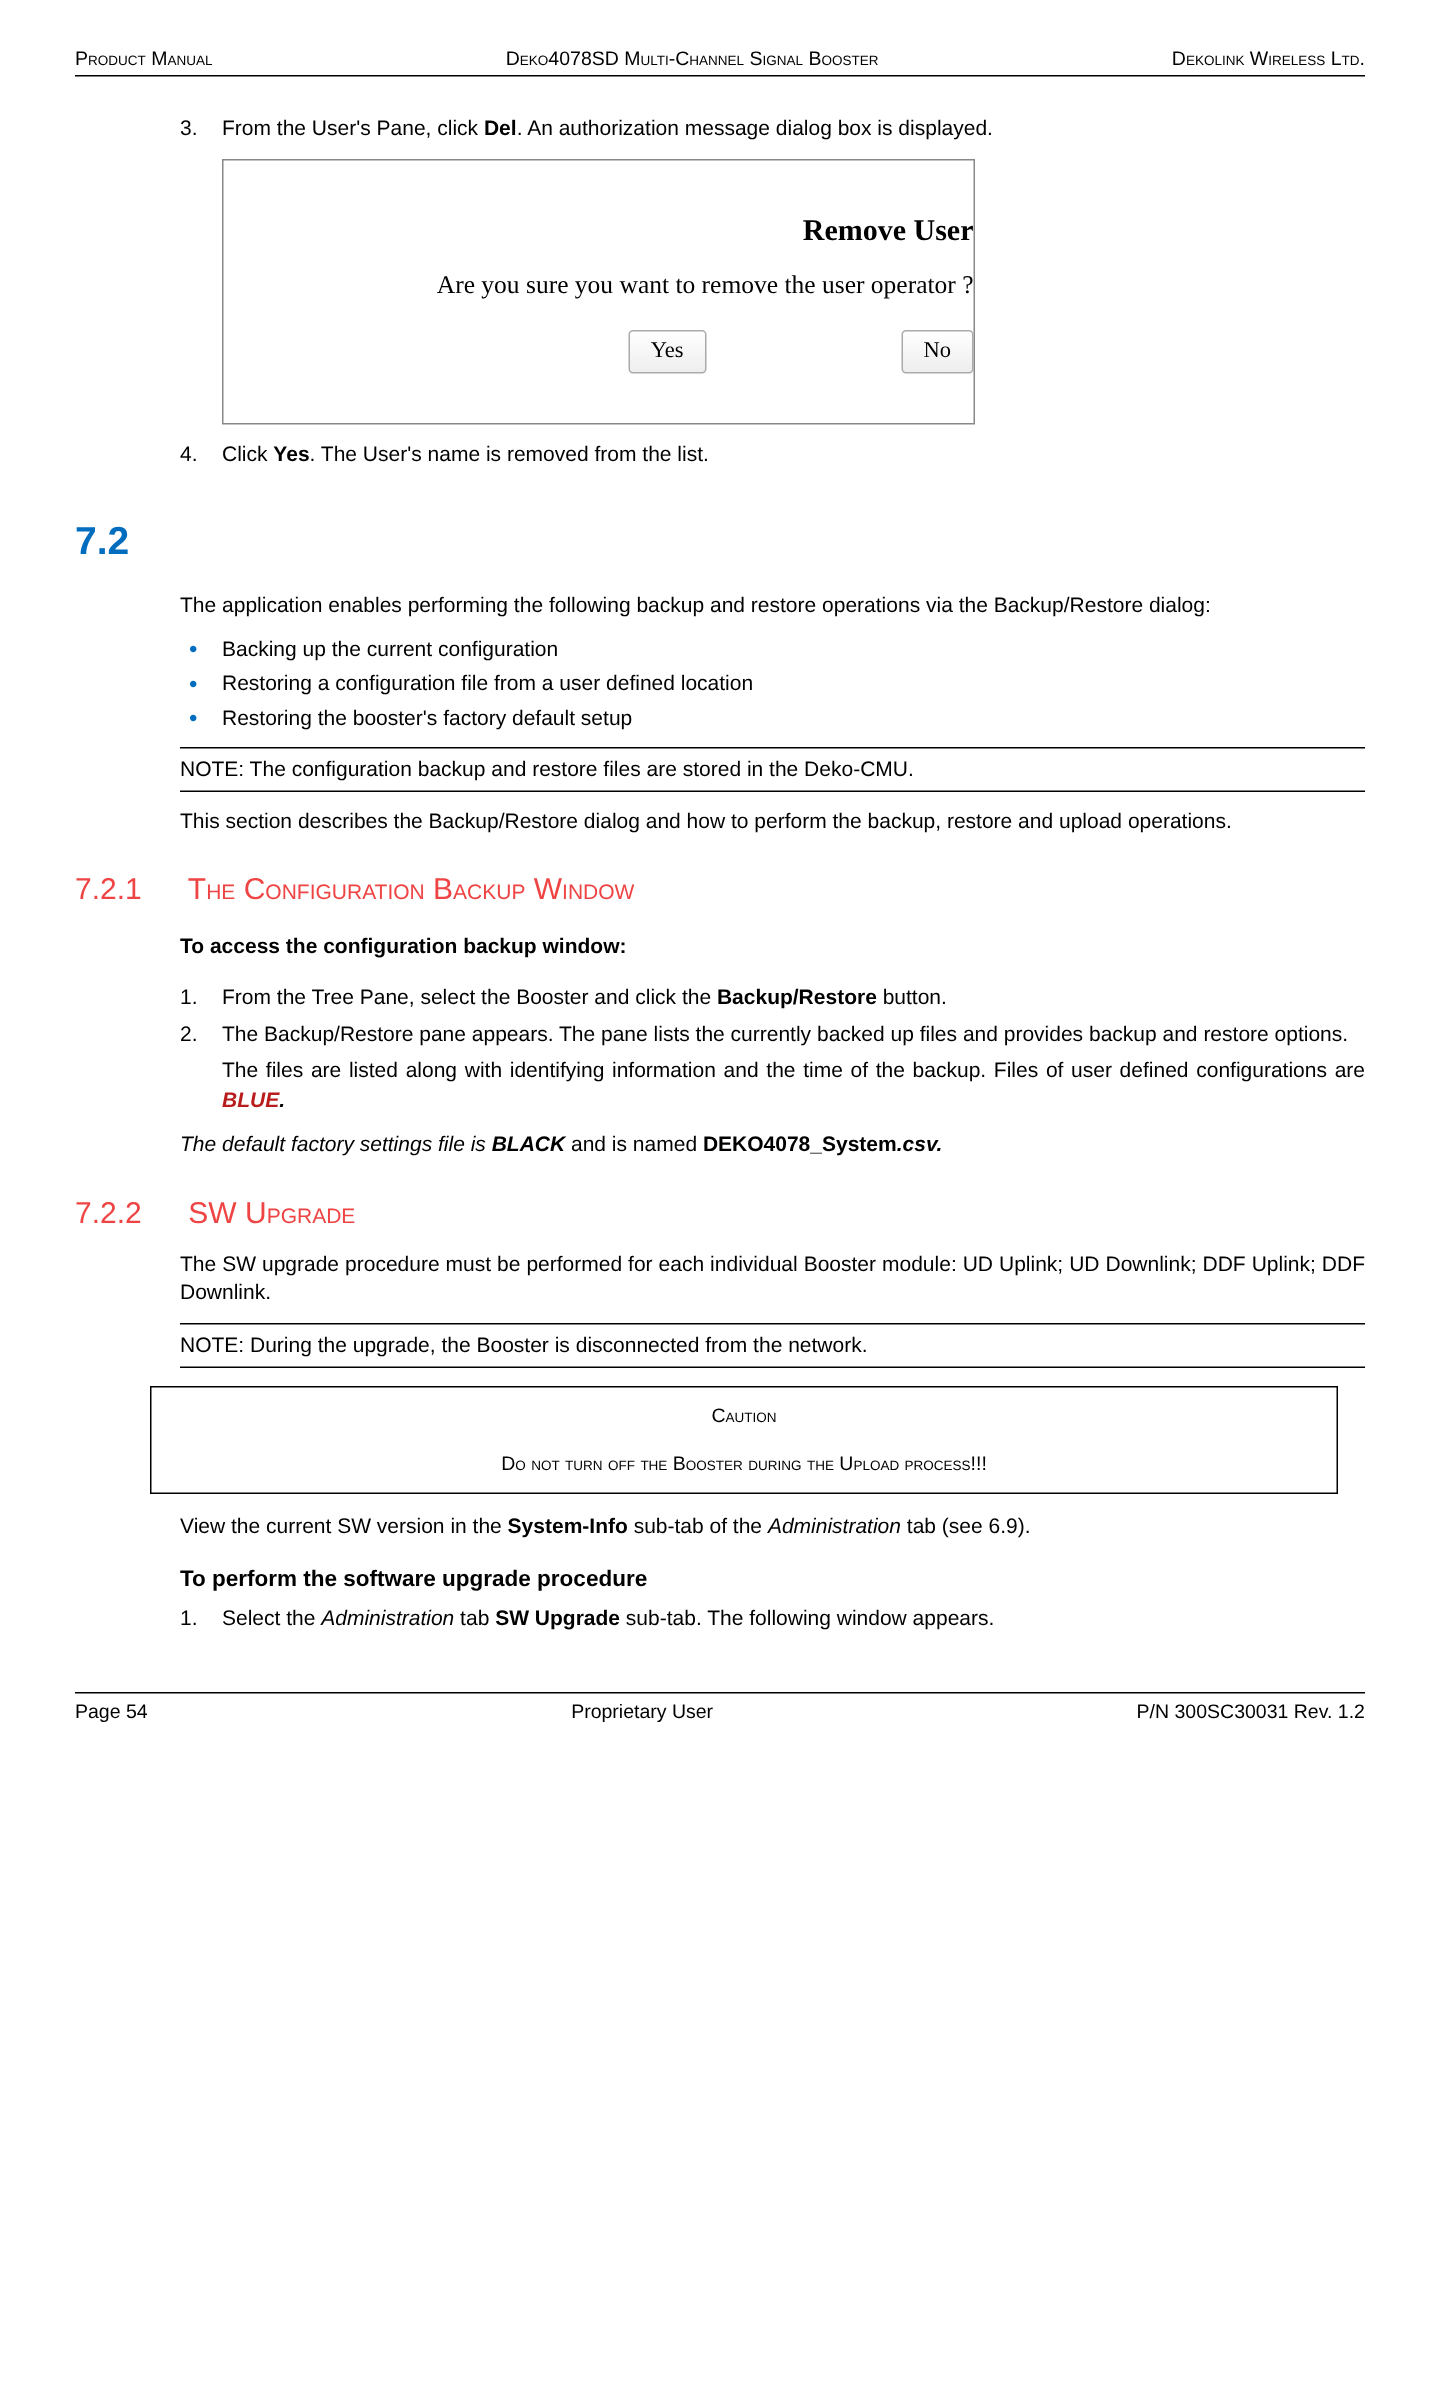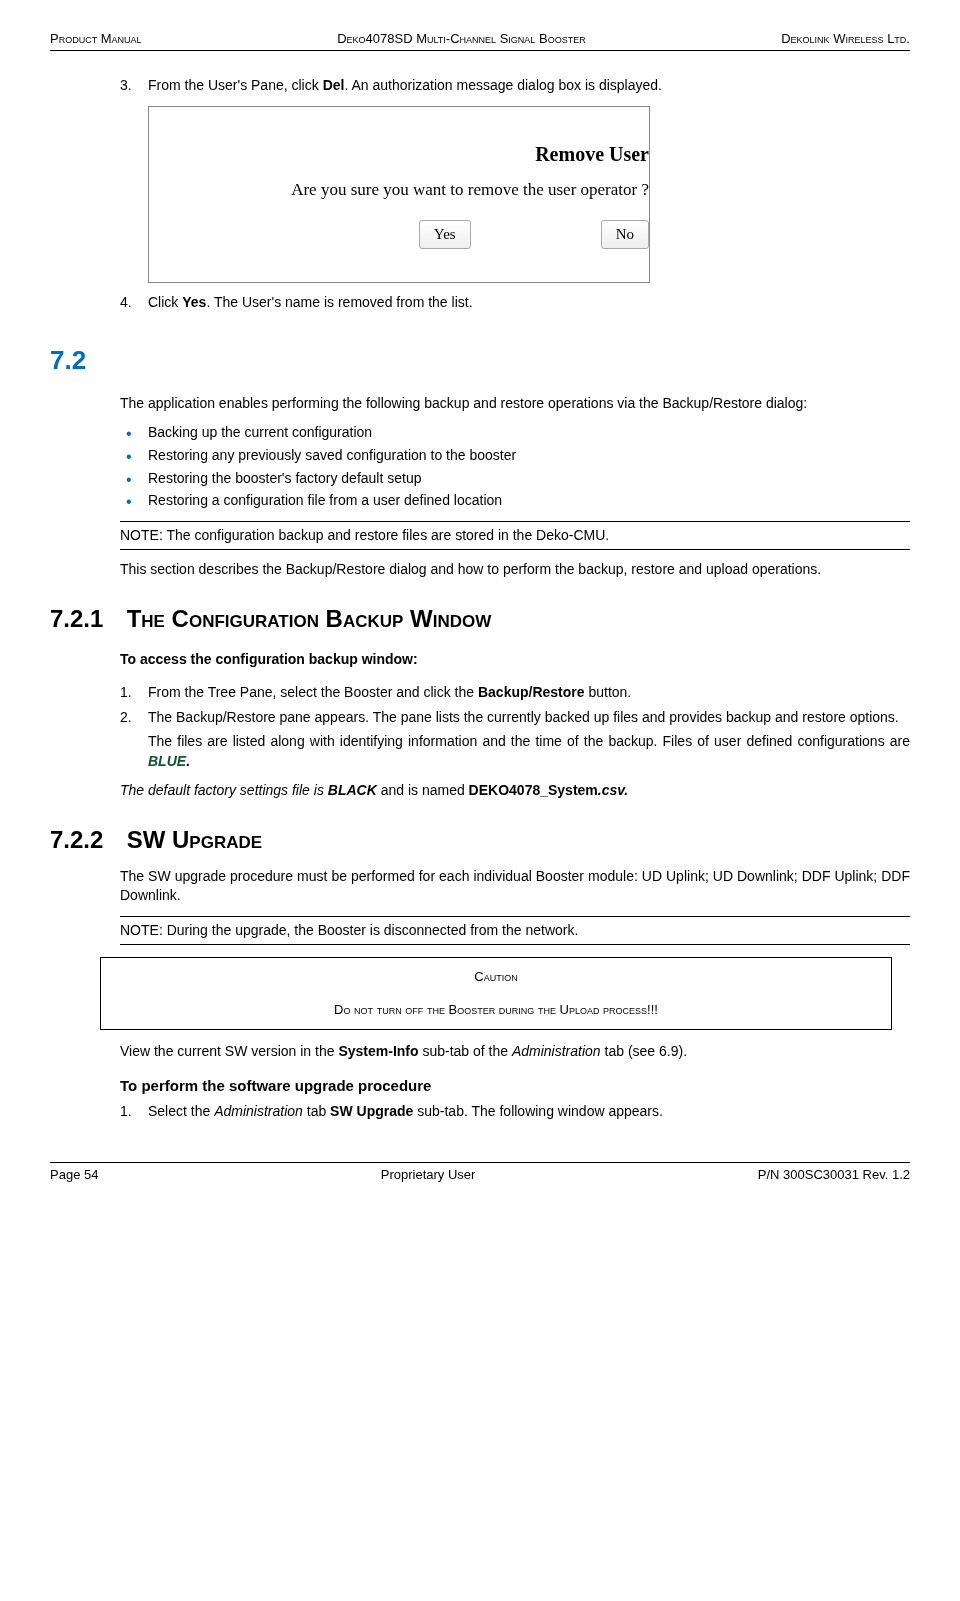--- a/index.html
+++ b/index.html
@@ -76,24 +76,24 @@
     margin: 30px 0 15px 0;
     display: flex;
   }
   h1.section .sec-num {
     color: #006DBE;
     min-width: 70px;
     display: inline-block;
     margin-left: -70px;
   }
   h2.subsection {
-    color: #000000;
-    font-size: 24px;
-    font-variant: small-caps;
-    font-weight: bold;
+    color: #ef4444;
+    font-size: 20px;
+    font-variant: small-caps;
+    font-weight: normal;
     margin: 22px 0 10px 0;
   }
   h2.subsection .sec-num {
     min-width: 70px;
     display: inline-block;
     margin-left: -70px;
   }
   p.body {
     text-align: justify;
     margin: 10px 0;
@@ -130,21 +130,21 @@
     text-align: center;
     font-family: Arial, sans-serif;
     font-size: 13px;
     font-variant: small-caps;
   }
   .caution-box .ctitle {
     margin-bottom: 14px;
   }
   .bold { font-weight: bold; }
   .italic { font-style: italic; }
-  .blue { color: #14532d; }
+  .blue { color: #b91c1c; }
   .footer {
     display: flex;
     justify-content: space-between;
     border-top: 1px solid #000;
     padding-top: 3px;
     margin-top: 40px;
     font-size: 13px;
   }
   .subhead {
     font-weight: bold;
@@ -187,23 +187,22 @@
   </div>
 
   <h1 class="section">
     <span class="sec-num">7.2</span>
   </h1>
 
   <p class="body">The application enables performing the following backup and restore operations via the Backup/Restore dialog:</p>
 
   <ul class="bullets">
     <li>Backing up the current configuration</li>
-    <li>Restoring any previously saved configuration to the booster</li>
+    <li>Restoring a configuration file from a user defined location</li>
     <li>Restoring the booster's factory default setup</li>
-    <li>Restoring a configuration file from a user defined location</li>
   </ul>
 
   <div class="note-line">NOTE: The configuration backup and restore files are stored in the Deko-CMU.</div>
 
   <p class="body">This section describes the Backup/Restore dialog and how to perform the backup, restore and upload operations.</p>
 
   <h2 class="subsection">
     <span class="sec-num">7.2.1</span>
     <span>The Configuration Backup Window</span>
   </h2>

